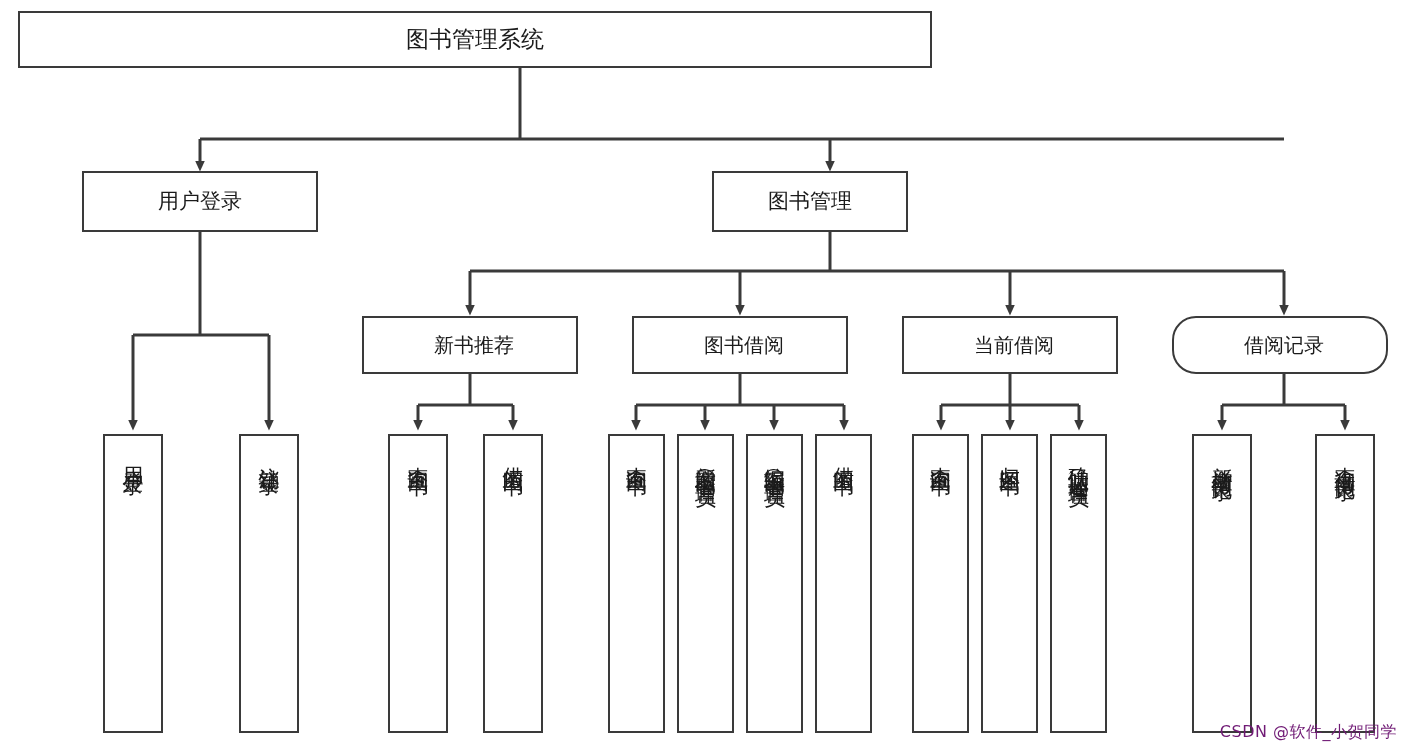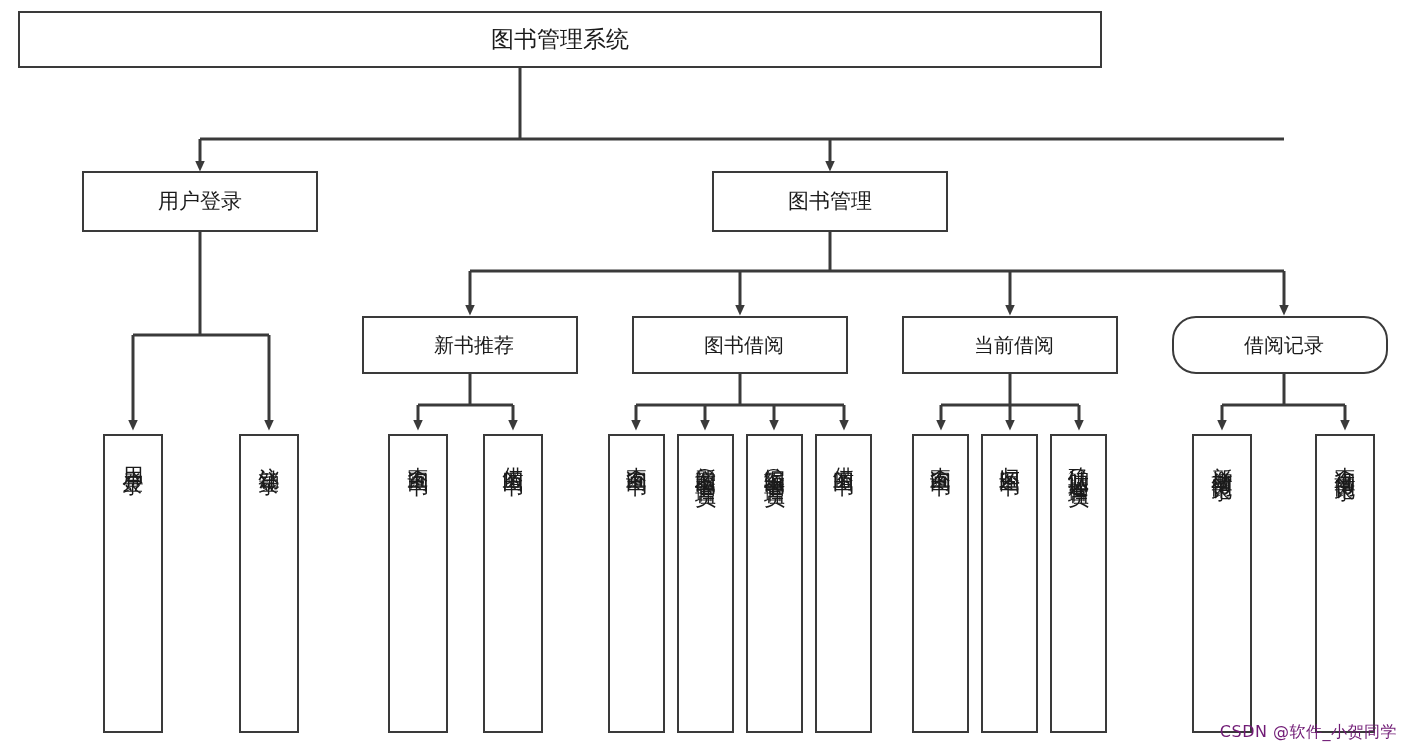--- a/index.html
+++ b/index.html
@@ -116,28 +116,28 @@
       <path d="M1010,405 L1010,421" marker-end="url(#arrow)"></path>
       <path d="M1079,405 L1079,421" marker-end="url(#arrow)"></path>
 
       <path d="M1284,374 L1284,405"></path>
       <path d="M1222,405 L1345,405"></path>
       <path d="M1222,405 L1222,421" marker-end="url(#arrow)"></path>
       <path d="M1345,405 L1345,421" marker-end="url(#arrow)"></path>
     </g>
   </svg>
 
-  <div class="node root" style="left:18px; top:11px; width:1084px; height:57px;">
+  <div class="node root" style="left:18px; top:11px; width:914px; height:57px;">
     <span class="label">图书管理系统</span>
   </div>
 
   <div class="node tier1" style="left:82px; top:171px; width:236px; height:61px;">
     <span class="label">用户登录</span>
   </div>
-  <div class="node tier1" style="left:712px; top:171px; width:236px; height:61px;">
+  <div class="node tier1" style="left:712px; top:171px; width:196px; height:61px;">
     <span class="label">图书管理</span>
   </div>
 
   <div class="node tier2" style="left:362px; top:316px; width:216px; height:58px;">
     <span class="label">新书推荐</span>
   </div>
   <div class="node tier2" style="left:632px; top:316px; width:216px; height:58px;">
     <span class="label">图书借阅</span>
   </div>
   <div class="node tier2" style="left:902px; top:316px; width:216px; height:58px;">

